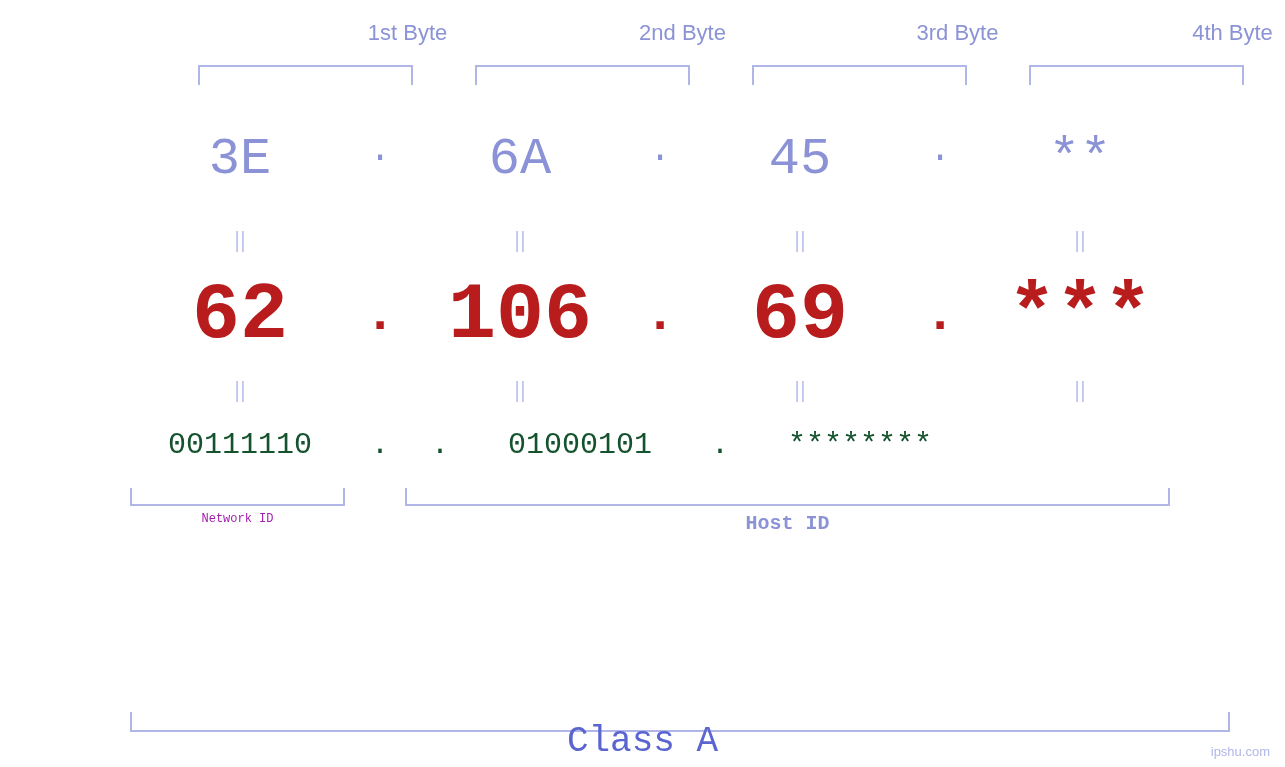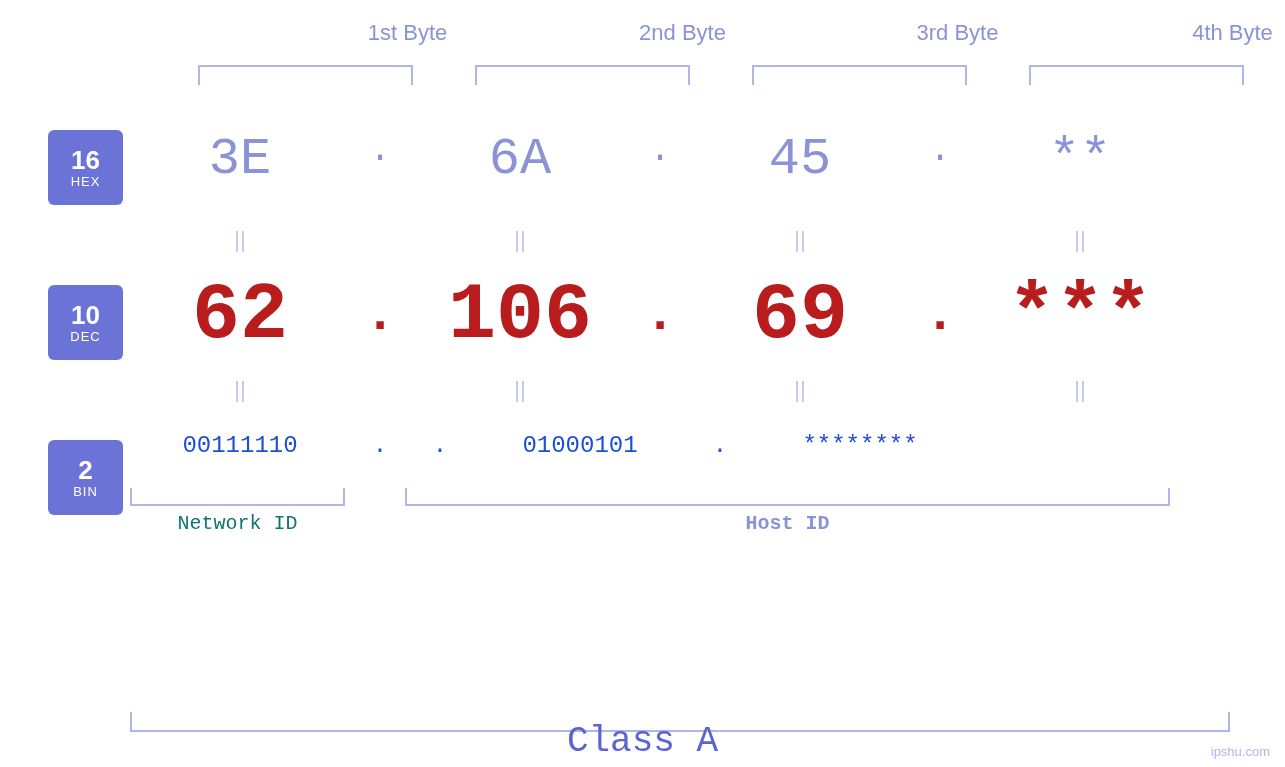--- a/index.html
+++ b/index.html
@@ -111,22 +111,22 @@
     }
 
     .dec-val {
       color: #b91c1c;
       font-size: 80px;
       font-family: 'Courier New', Courier, monospace;
       font-weight: bold;
     }
 
     .bin-val {
-      color: #1d4ed8;
-      font-size: 24px;
+      color: #14532d;
+      font-size: 30px;
       font-family: 'Courier New', Courier, monospace;
     }
 
     
     .rows-container {
       position: absolute;
       top: 100px;
       left: 130px;
       width: 1120px;
       display: flex;
@@ -213,34 +213,20 @@
     <div class="col-header">4th Byte</div>
   </div>
 
   <div class="top-brackets">
     <div class="bracket-top"></div>
     <div class="bracket-top"></div>
     <div class="bracket-top"></div>
     <div class="bracket-top" style="margin-right:0;"></div>
   </div>
 
-  <div class="badge-column">
-    <div class="badge">
-      <span class="badge-num">16</span>
-      <span class="badge-label">HEX</span>
-    </div>
-    <div class="badge">
-      <span class="badge-num">10</span>
-      <span class="badge-label">DEC</span>
-    </div>
-    <div class="badge">
-      <span class="badge-num">2</span>
-      <span class="badge-label">BIN</span>
-    </div>
-  </div>
 
   <div class="rows-container">
 
     <div class="data-row" style="height:90px; margin-top: 30px;">
       <div class="cell">
         <span class="hex-val">3E</span>
       </div>
       <div class="sep">
         <span class="hex-val" style="font-size:36px;">.</span>
       </div>
@@ -323,21 +309,21 @@
       </div>
       <div class="cell">
         <span class="bin-val">********</span>
       </div>
     </div>
 
     <div style="margin-top: 8px; display:flex; flex-direction:row; align-items:flex-start;">
 
       <div style="display:flex; flex-direction:column; align-items:center;">
         <div style="width:215px; height:18px; border-bottom:2px solid #b0b6e8; border-left:2px solid #b0b6e8; border-right:2px solid #b0b6e8;"></div>
-        <div style="color:#0f766e; font-size:20px; font-family:'Courier New',Courier,monospace; margin-top:6px; text-align:center;">Network ID</div>
+        <div style="color:#a21caf; font-size:12px; font-family:'Courier New',Courier,monospace; margin-top:6px; text-align:center;">Network ID</div>
       </div>
       <div style="width:60px;"></div>
 
       <div style="display:flex; flex-direction:column; align-items:center;font-weight:bold;">
         <div style="width:765px; height:18px; border-bottom:2px solid #b0b6e8; border-left:2px solid #b0b6e8; border-right:2px solid #b0b6e8;"></div>
         <div style="color:#8b93d6; font-size:20px; font-family:'Courier New',Courier,monospace; margin-top:6px; text-align:center;">Host ID</div>
       </div>
     </div>
 
   </div>

